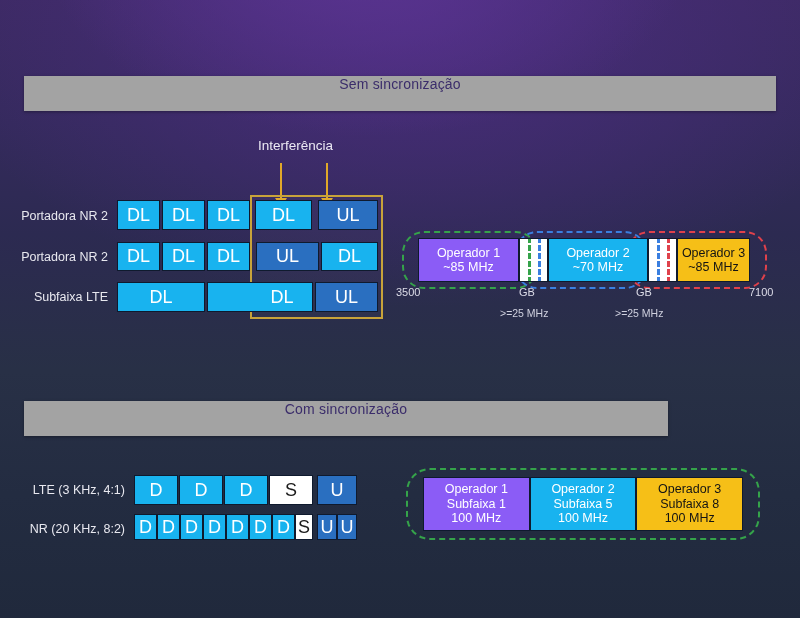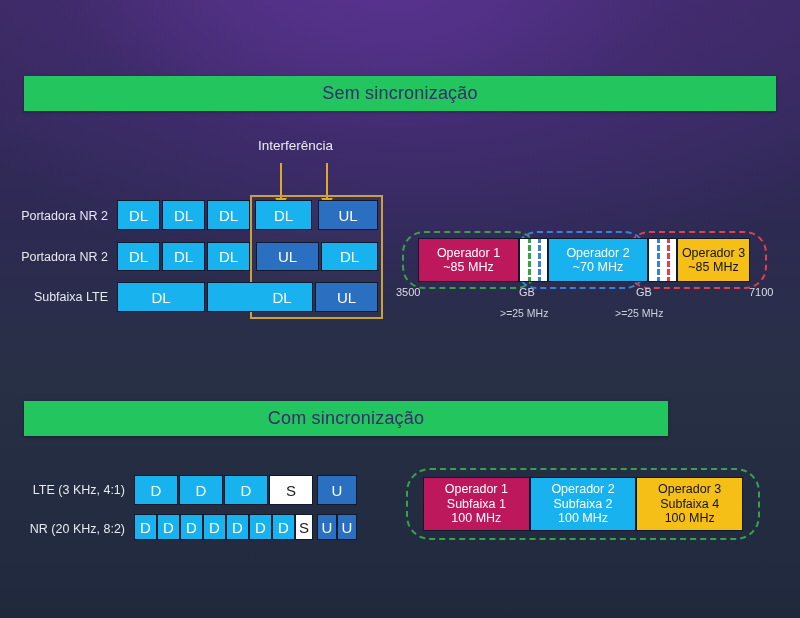--- a/index.html
+++ b/index.html
@@ -12,42 +12,42 @@
     position: relative;
     background:
       radial-gradient(ellipse 520px 300px at 46% -8%, #5b3492 0%, rgba(91,52,146,0) 62%),
       radial-gradient(ellipse 700px 420px at 52% 2%, #4a2d7d 0%, rgba(74,45,125,0) 70%),
       linear-gradient(to bottom, #3c2a63 0%, #342a5c 20%, #2c2a51 38%, #283046 60%, #232c41 80%, #20293c 100%);
   }
 
   
   .banner {
     position: absolute;
-    background: #22c55e;
+    background: #a3a3a3;
     color: #3b2d6b;
-    display: flex; align-items: center; justify-content: center;
-    font-size: 18px;
+    display: flex; align-items: flex-start; justify-content: center;
+    font-size: 14px;
     letter-spacing: .2px;
     box-shadow: 0 1px 3px rgba(0,0,0,.35);
   }
   #banner-top    { left: 24px; top: 76px;  width: 752px; height: 35px; }
   #banner-bottom { left: 24px; top: 401px; width: 644px; height: 35px; }
 
   
   .row-label {
     position: absolute;
     color: #e8e8ef;
     font-size: 12.5px;
     text-align: right;
     white-space: nowrap;
   }
   .blk {
     position: absolute;
     display: flex; align-items: center; justify-content: center;
-    font-size: 15px;
+    font-size: 18px;
     color: #ffffff;
     border: 1px solid #0f1a2e;
   }
   .dl  { background: #18b3ef; }
   .ul  { background: #2a6fc0; }
   .s   { background: #ffffff; color: #1a1a1a; }
 
   
   #interf-box {
     position: absolute;
@@ -70,21 +70,21 @@
   #arrow-1 { left: 280px; top: 163px; height: 36px; }
   #arrow-2 { left: 326px; top: 163px; height: 36px; }
 
   
   #spec-top { position: absolute; left: 418px; top: 238px; width: 332px; height: 44px; display: flex; }
   .op {
     display: flex; flex-direction: column; align-items: center; justify-content: center;
     font-size: 12.5px; line-height: 1.15; color: #ffffff;
     border: 1px solid #0f1a2e;
   }
-  .op-green  { background: #be185d; }
+  .op-green  { background: #8b5cf6; }
   .op-blue   { background: #18b3ef; }
   .op-yellow { background: #f6bf17; color: #141414; }
   .gb {
     background: #ffffff;
     border: 1px solid #0f1a2e;
     position: relative; overflow: hidden;
   }
   .gb i { position: absolute; top: -2px; bottom: -2px; width: 0; border-left: 3px dashed; }
 
   .scale-lbl { position: absolute; color: #dcdce8; font-size: 11px; white-space: nowrap; }
@@ -249,21 +249,21 @@
 
 <div id="spec-bottom-outline"></div>
 <div id="spec-bottom">
   <div class="op op-green">
     <span>Operador 1</span>
     <span>Subfaixa 1</span>
     <span>100 MHz</span>
   </div>
   <div class="op op-blue">
     <span>Operador 2</span>
-    <span>Subfaixa 2</span>
+    <span>Subfaixa 5</span>
     <span>100 MHz</span>
   </div>
   <div class="op op-yellow">
     <span>Operador 3</span>
-    <span>Subfaixa 4</span>
+    <span>Subfaixa 8</span>
     <span>100 MHz</span>
   </div>
 </div>
 
 </body></html>

